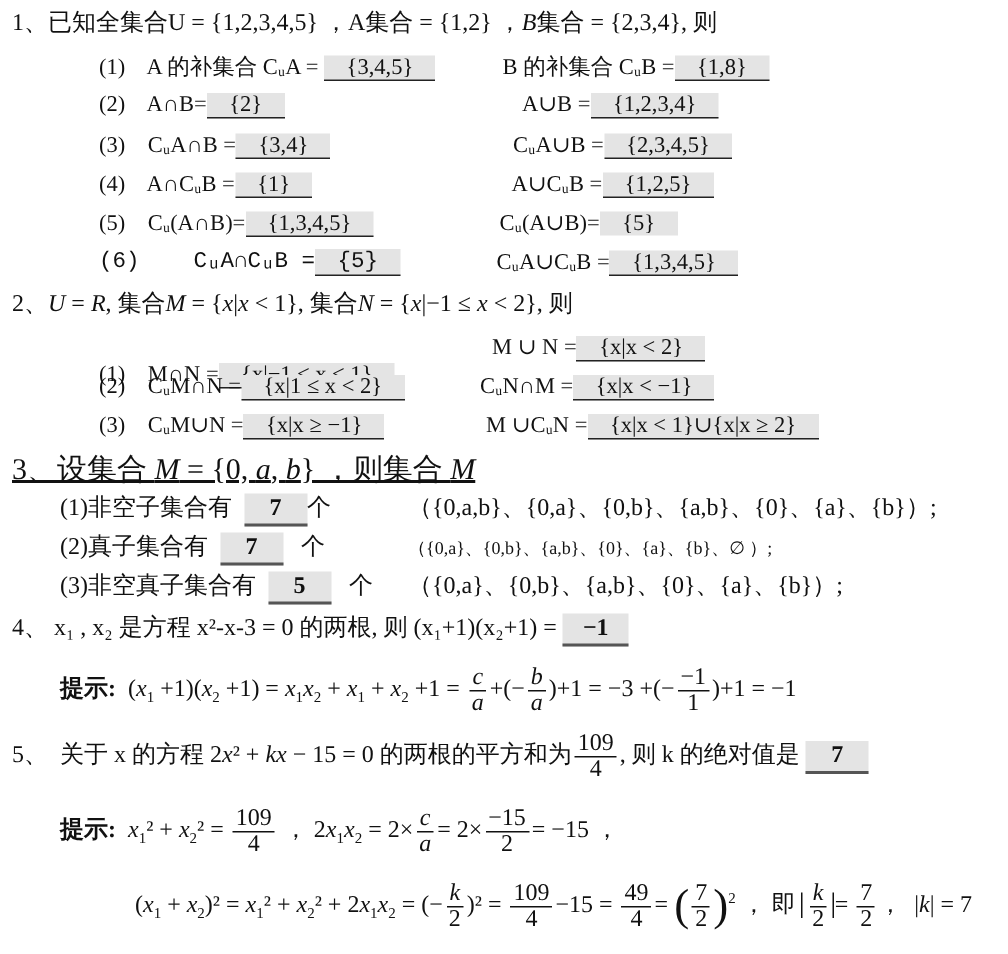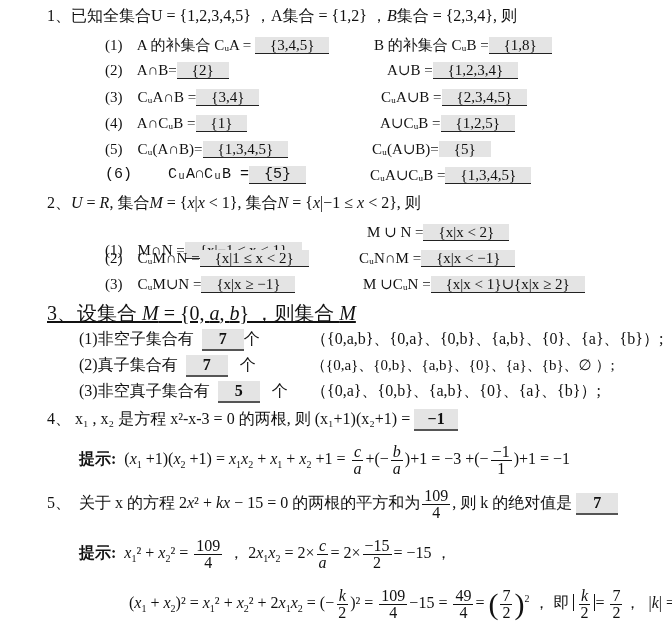--- a/index.html
+++ b/index.html
@@ -1,21 +1,21 @@
 <!DOCTYPE html>
 <html><head>
 <meta charset="utf-8">
 <style>
   html, body { margin: 0; padding: 0; background: #ffffff; }
   body {
     width: 672px; height: 636px; position: relative; overflow: hidden;
     font-family: "Liberation Serif", "DejaVu Serif", serif;
     color: #111; font-size: 15px;
   }
-  .line { position: absolute; white-space: nowrap; line-height: 20px; margin-left: 39px; }
+  .line { position: absolute; white-space: nowrap; line-height: 20px; }
   .ans {
     background: #e4e4e4;
     border-bottom: 1.5px solid #222;
     padding: 0 15px;
   }
   .ans-blank {
     display: inline-block; text-align: center; font-weight: bold;
     background: #e4e4e4; border-bottom: 2px solid #555;
   }
   i { font-style: italic; }
@@ -120,21 +120,21 @@
   <span class="ans-blank" style="width:42px;">7</span><span>个</span>
 </div>
 <div class="line" style="left:272px; top:329px; font-size:16px;">
   <span>（{0,a,b}、{0,a}、{0,b}、{a,b}、{0}、{a}、{b}）;</span>
 </div>
 
 <div class="line" style="left:40px; top:355px; font-size:16px;">
   <span>(2)</span><span>真子集合有</span>&nbsp;
   <span class="ans-blank" style="width:42px;">7</span>&nbsp;&nbsp;&nbsp;<span>个</span>
 </div>
-<div class="line" style="left:272px; top:355px; font-size:15px;">
+<div class="line" style="left:272px; top:355px; font-size:12px;">
   <span>（{0,a}、{0,b}、{a,b}、{0}、{a}、{b}、∅ ）;</span>
 </div>
 
 <div class="line" style="left:40px; top:381px; font-size:16px;">
   <span>(3)</span><span>非空真子集合有</span>&nbsp;
   <span class="ans-blank" style="width:42px;">5</span>&nbsp;&nbsp;&nbsp;<span>个</span>
 </div>
 <div class="line" style="left:272px; top:381px; font-size:16px;">
   <span>（{0,a}、{0,b}、{a,b}、{0}、{a}、{b}）;</span>
 </div>

